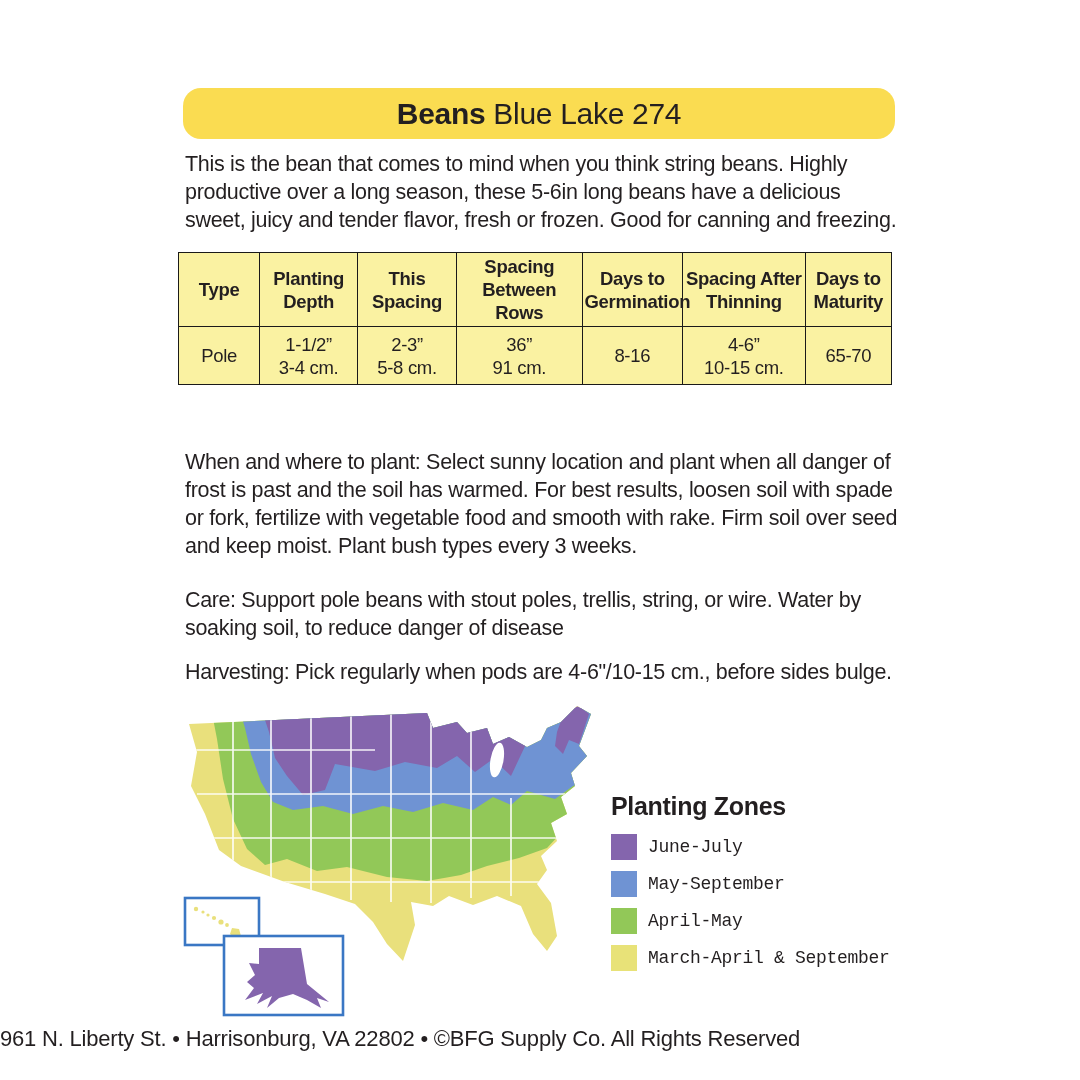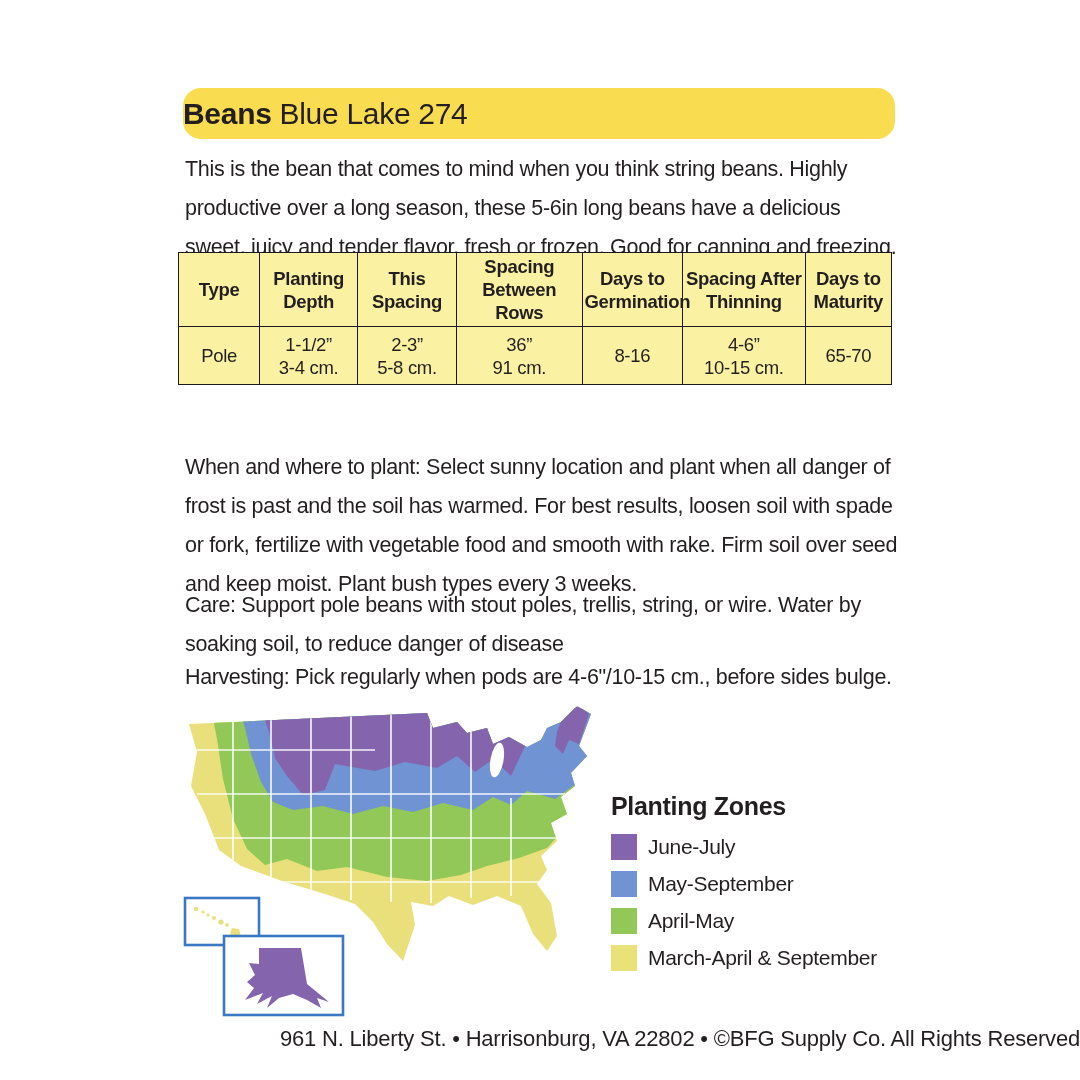--- a/index.html
+++ b/index.html
@@ -5,27 +5,27 @@
   html,body{margin:0;padding:0;}
   body{
     width:1080px;height:1080px;position:relative;background:#ffffff;
     font-family:"Liberation Sans", sans-serif;color:#231f20;overflow:hidden;
     letter-spacing:-0.3px;
   }
   .abs{position:absolute;}
   
   .title-bar{
     left:183px;top:88px;width:712px;height:51px;border-radius:18px;
-    display:flex;align-items:center;justify-content:flex-start;
+    display:flex;align-items:center;justify-content:center;
     font-size:30px;
   }
   .title-bar .t-bold{font-weight:700;}
   .title-bar .t-rest{font-weight:400;margin-left:8px;}
   
-  .para{left:185px;width:716px;font-size:21.5px;line-height:39px;}
+  .para{left:185px;width:716px;font-size:21.5px;line-height:28px;}
   .para b{font-weight:400;letter-spacing:-0.4px;}
   .desc{top:150px;}
   .sec-when{top:448px;}
   .sec-care{top:586px;}
   .sec-harvest{top:658px;}
   
   .tbl-wrap{left:178px;top:252px;width:714px;}
   table.tbl{width:100%;border-collapse:collapse;table-layout:fixed;}
   .tbl th,.tbl td{
     border:1.8px solid #1a1a1a;text-align:center;vertical-align:middle;
@@ -33,23 +33,23 @@
   }
   .tbl th{font-size:18.5px;font-weight:700;height:56px;}
   .tbl td{font-size:18.5px;font-weight:400;height:53px;}
   .c0{width:11.4%}.c1{width:13.7%}.c2{width:13.9%}.c3{width:17.6%}
   .c4{width:14.1%}.c5{width:17.2%}.c6{width:12.1%}
   
   .legend{left:591px;top:792px;width:300px;margin-left:20px;}
   .legend-title{font-size:25px;font-weight:700;margin:0 0 7px 0;}
   .legend-item{display:flex;align-items:center;height:37px;}
   .legend-swatch{width:26px;height:26px;margin-right:11px;flex:0 0 auto;}
-  .legend-label{font-size:21px;}
+  .legend-label{font-size:18px;font-family:Liberation Mono, monospace;}
   
-  .footer{left:0;top:1026px;width:1080px;text-align:right;font-size:22px;letter-spacing:-0.2px;}
+  .footer{left:0;top:1026px;width:1080px;text-align:left;font-size:22px;letter-spacing:-0.2px;}
   
   .map-wrap{left:175px;top:698px;width:430px;height:332px;}
 </style>
 </head>
 <body>
 
 <div class="abs title-bar" style="background-color: rgb(250, 220, 81);">
   <span class="t-bold">Beans</span>
   <span class="t-rest">Blue Lake 274</span>
 </div>

